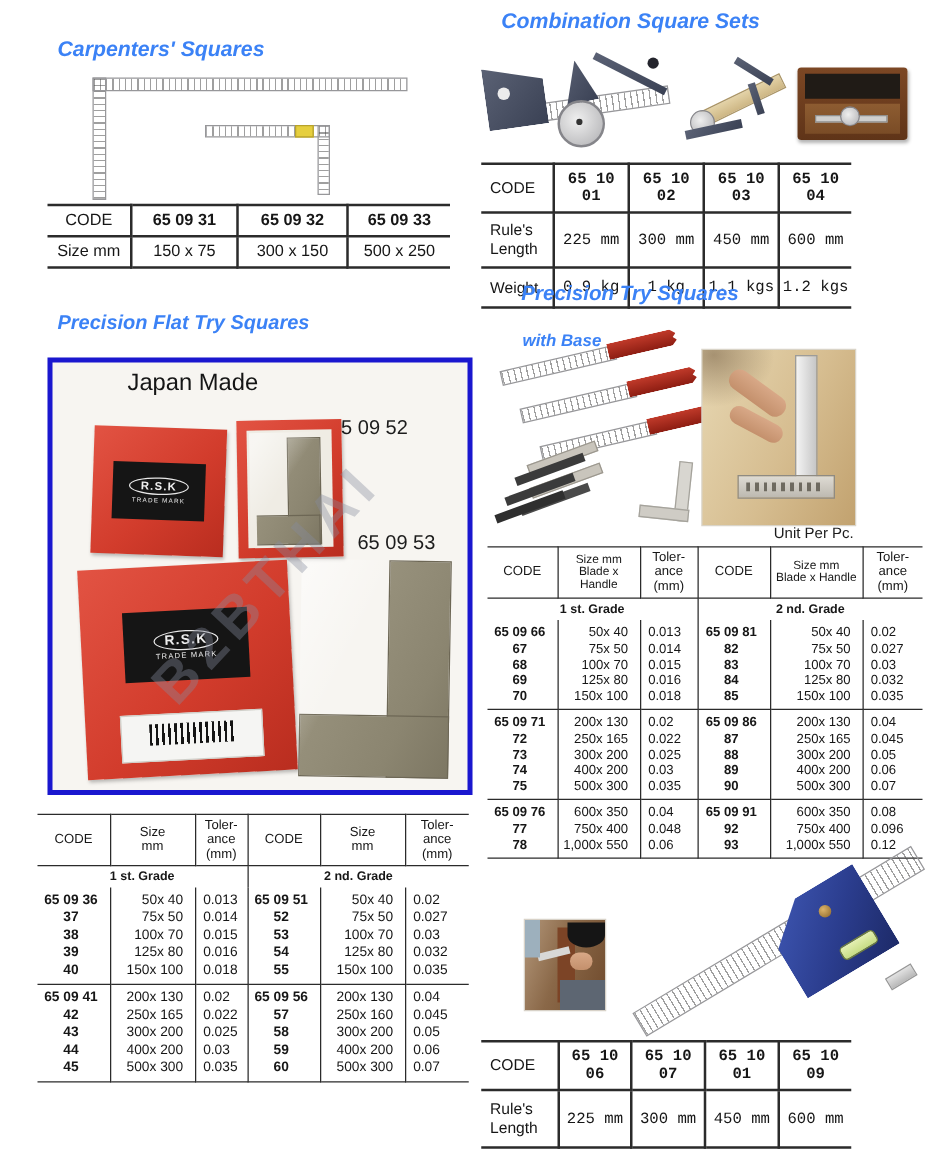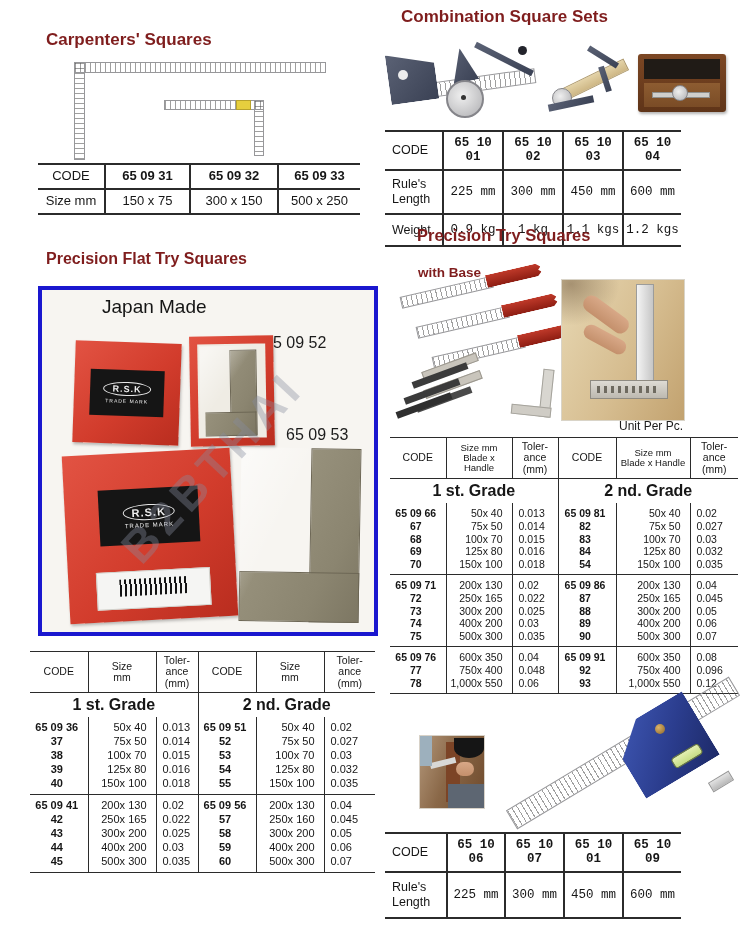--- a/index.html
+++ b/index.html
@@ -1,34 +1,34 @@
 <!DOCTYPE html>
 <html><head>
 <meta charset="utf-8">
 <style>
   html,body{margin:0;padding:0;background:#e8e8e8;}
   #page{position:relative;width:740px;height:928px;background:#ffffff;overflow:hidden;
         font-family:"Liberation Sans",sans-serif;color:#1c1c1c;}
   .abs{position:absolute;}
-  .t-title{position:absolute;font-weight:bold;color:#7f1d1d;white-space:nowrap;}
+  .t-title{position:absolute;font-style:italic;font-weight:bold;color:#3b82f6;white-space:nowrap;}
 
   
   table.cat{position:absolute;border-collapse:collapse;table-layout:fixed;
             border-left:hidden;border-right:hidden;color:#161616;}
   table.cat td{border:2px solid #2b2b2b;text-align:center;vertical-align:middle;
                white-space:pre-line;padding:4px 2px;line-height:1.15;}
   table.simple{font-size:13px;}
   table.simple .bold{font-weight:bold;}
   table.rsimple td{text-align:left;padding-left:7px;}
   table.rsimple td.val{text-align:center;padding-left:2px;font-family:Liberation Mono, monospace;}
   table.rsimple .bold{font-weight:bold;}
 
   table.big td{border-width:1.5px;}
   table.big tr.hdr td{font-size:10.5px;line-height:1.08;padding:3px 1px;}
-  table.big tr.grade td{border-bottom:none;font-weight:bold;font-size:16px;padding:3px 0;}
+  table.big tr.grade td{border-bottom:none;font-weight:bold;font-size:10px;padding:3px 0;}
   table.big tr.grp td{border-top:none;vertical-align:top;padding-top:4px;padding-bottom:4px;}
   td.gc{font-weight:bold;text-align:left;padding-right:6px !important;}
   td.gs{text-align:right !important;padding-right:9px !important;}
   td.gt{text-align:left !important;padding-left:6px !important;}
   #base-table{font-size:10.5px;}
   #base-table tr.grp td{line-height:12.6px;}
   #base-table td.size-hdr{font-size:9.5px;}
   #flat-table{font-size:11px;}
   #flat-table tr.grp td{line-height:13.8px;}
 
@@ -283,21 +283,21 @@
 150x 100</td>
       <td class="gt">0.013
 0.014
 0.015
 0.016
 0.018</td>
       <td class="gc">65 09 81
 82
 83
 84
-54</td>
+85</td>
       <td class="gs">50x  40
 75x  50
 100x  70
 125x  80
 150x 100</td>
       <td class="gt">0.02
 0.027
 0.03
 0.032
 0.035</td>

